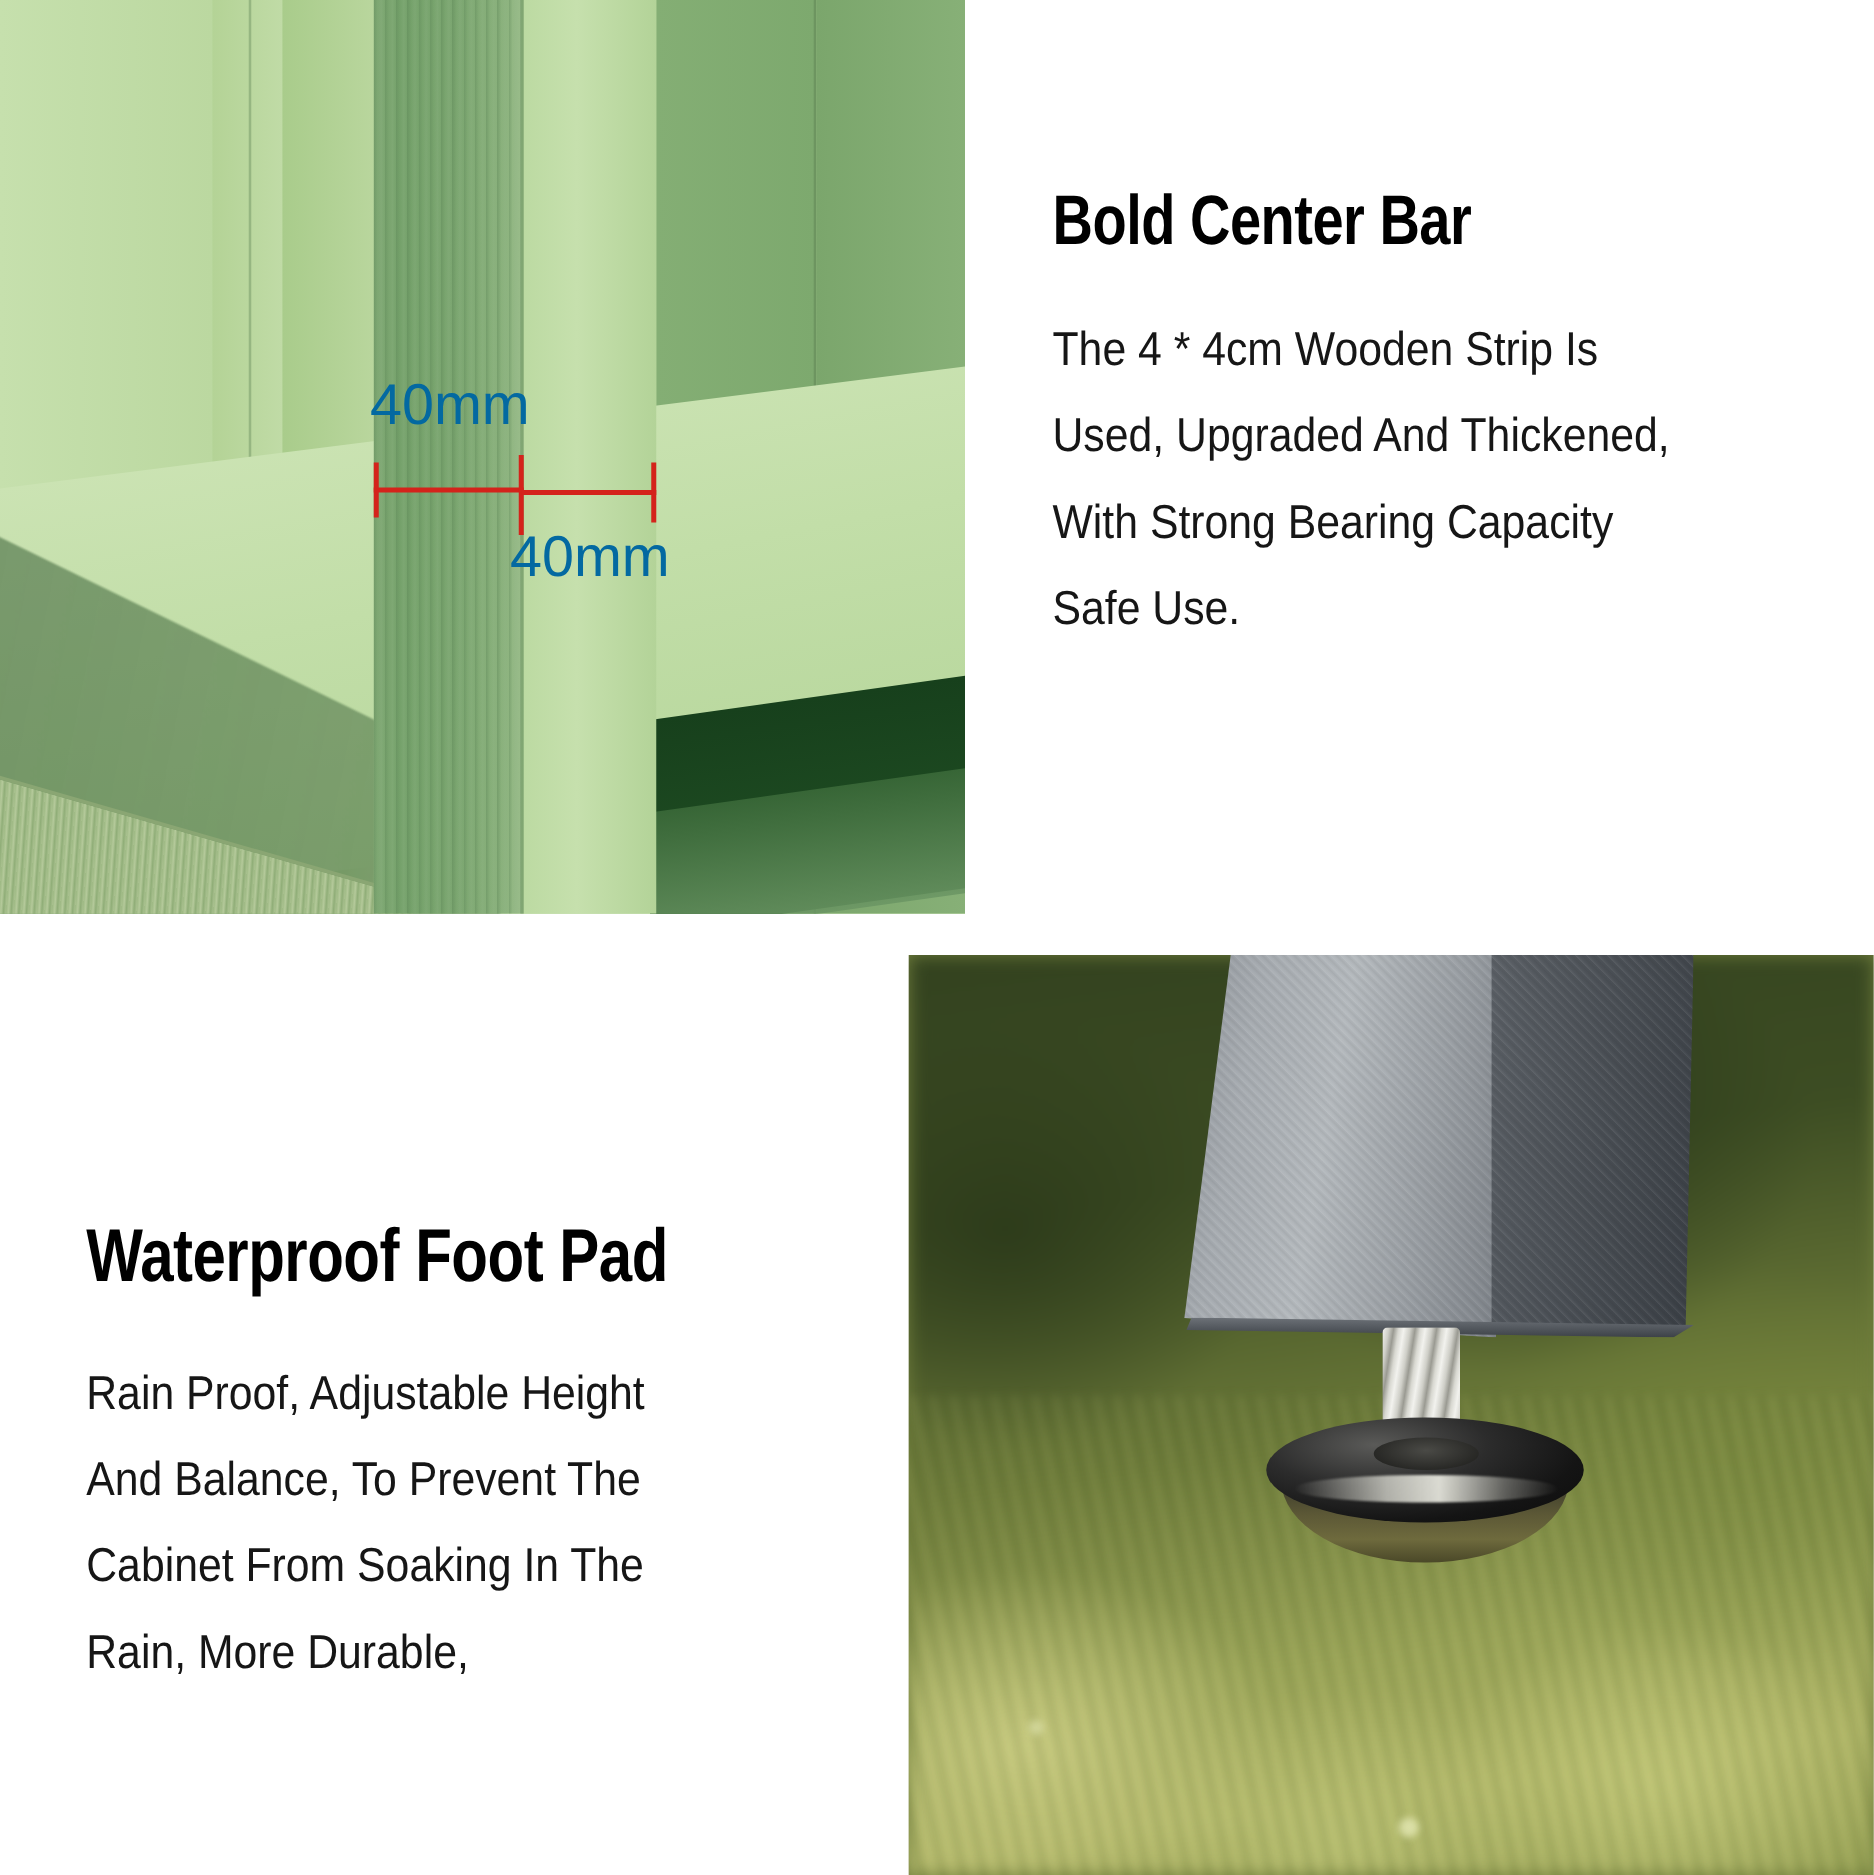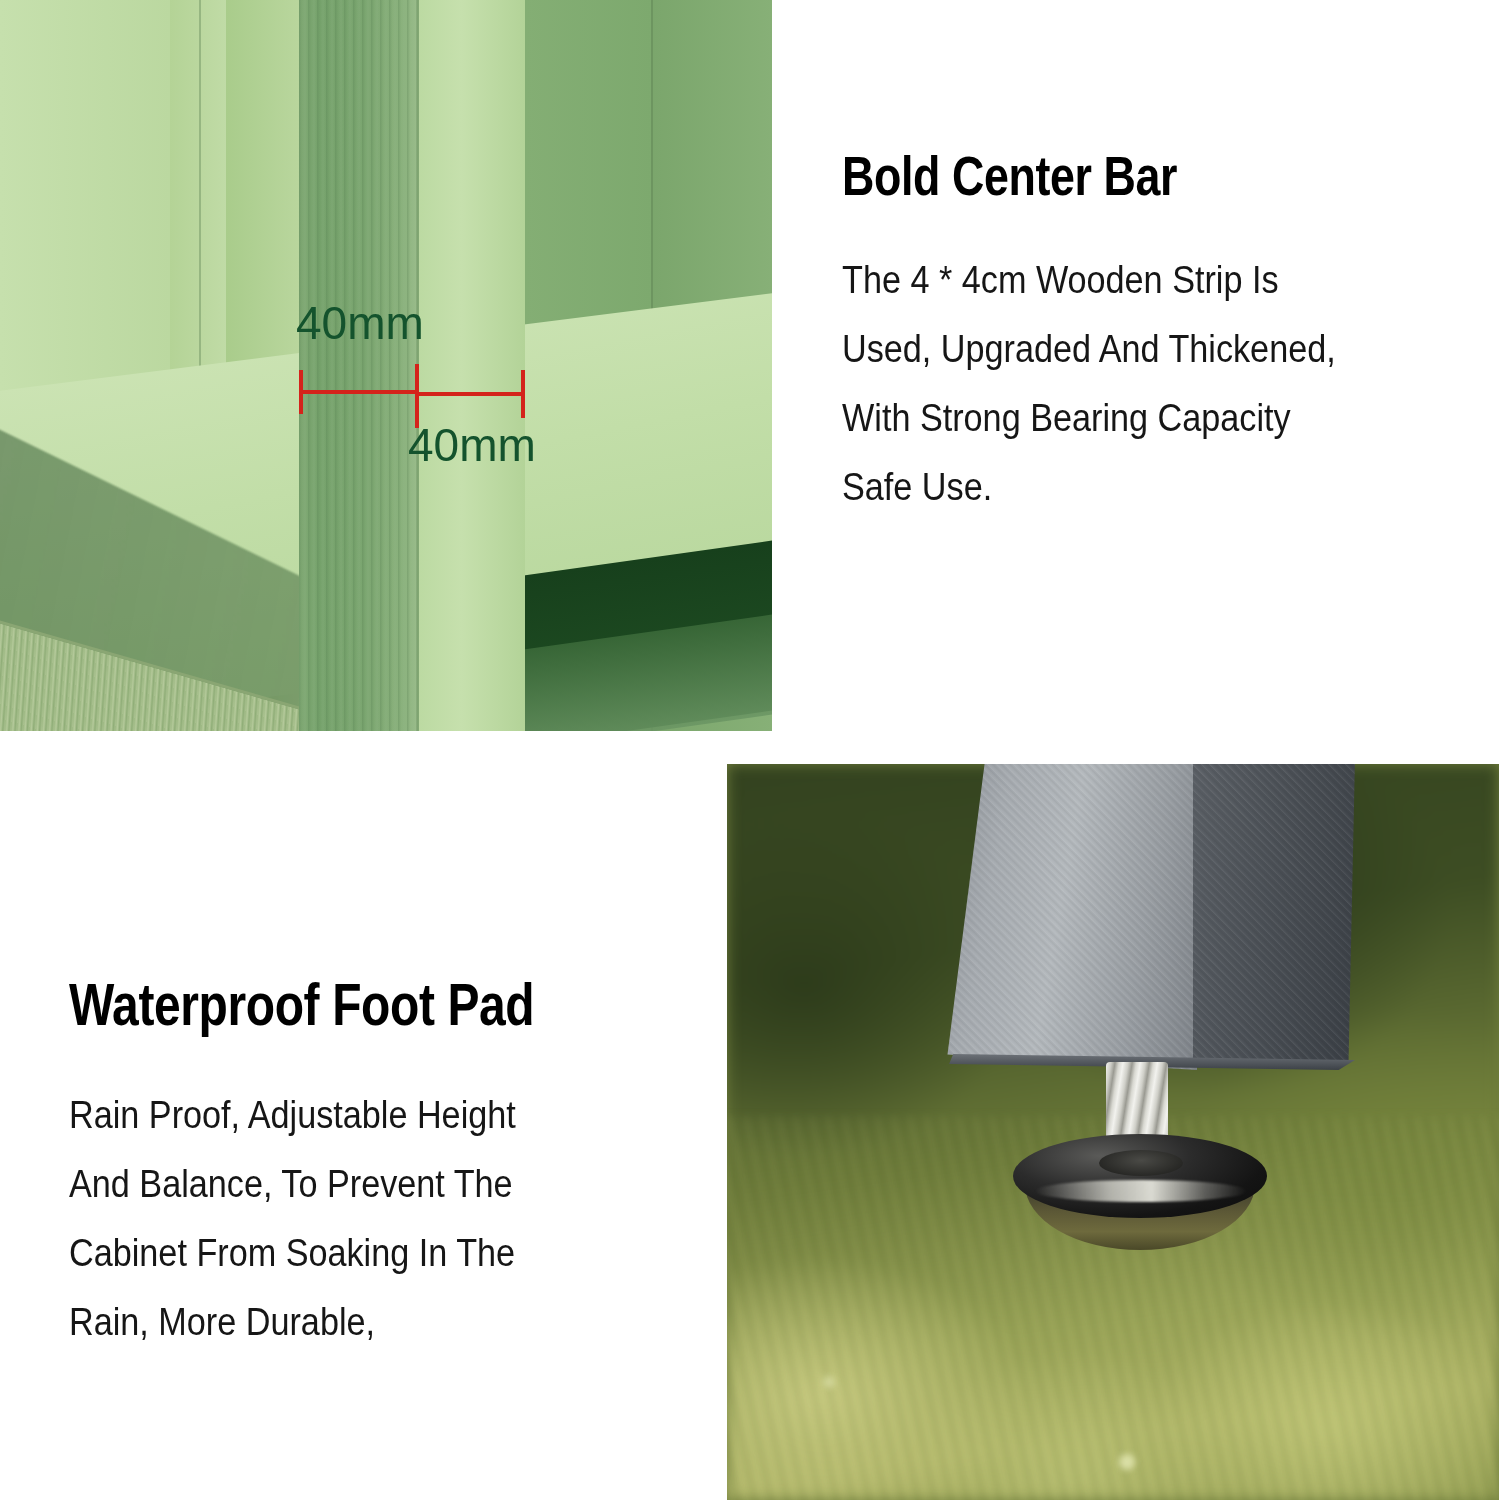--- a/index.html
+++ b/index.html
@@ -77,21 +77,21 @@
     background:repeating-linear-gradient(90deg,rgba(90,130,85,.35) 0px,rgba(90,130,85,0) 3px,rgba(150,185,140,.22) 6px,rgba(90,130,85,0) 9px);
   }
   .post-right{
     position:absolute;left:419px;top:0;width:106px;height:731px;
     background:linear-gradient(90deg,#bcdaa2 0%,#c6e0ad 40%,#b3d398 100%);
   }
   .vline{position:absolute;top:0;width:2px;height:731px;background:rgba(90,125,80,.45);}
 
   
   .dim-label{
-    position:absolute;color:#14532d;font-family:"Liberation Sans", sans-serif;
+    position:absolute;color:#0369a1;font-family:"Liberation Sans", sans-serif;
     font-weight:400;white-space:nowrap;line-height:1;
   }
   .dim-line{position:absolute;background:#d4231b;}
   .dim-h{height:4px;}
   .dim-v{width:4px;}
 
   
   #photo-foot-pad{left:727px;top:764px;width:772px;height:736px;background:#6f7d3c;}
   .grass{
     position:absolute;inset:0;

